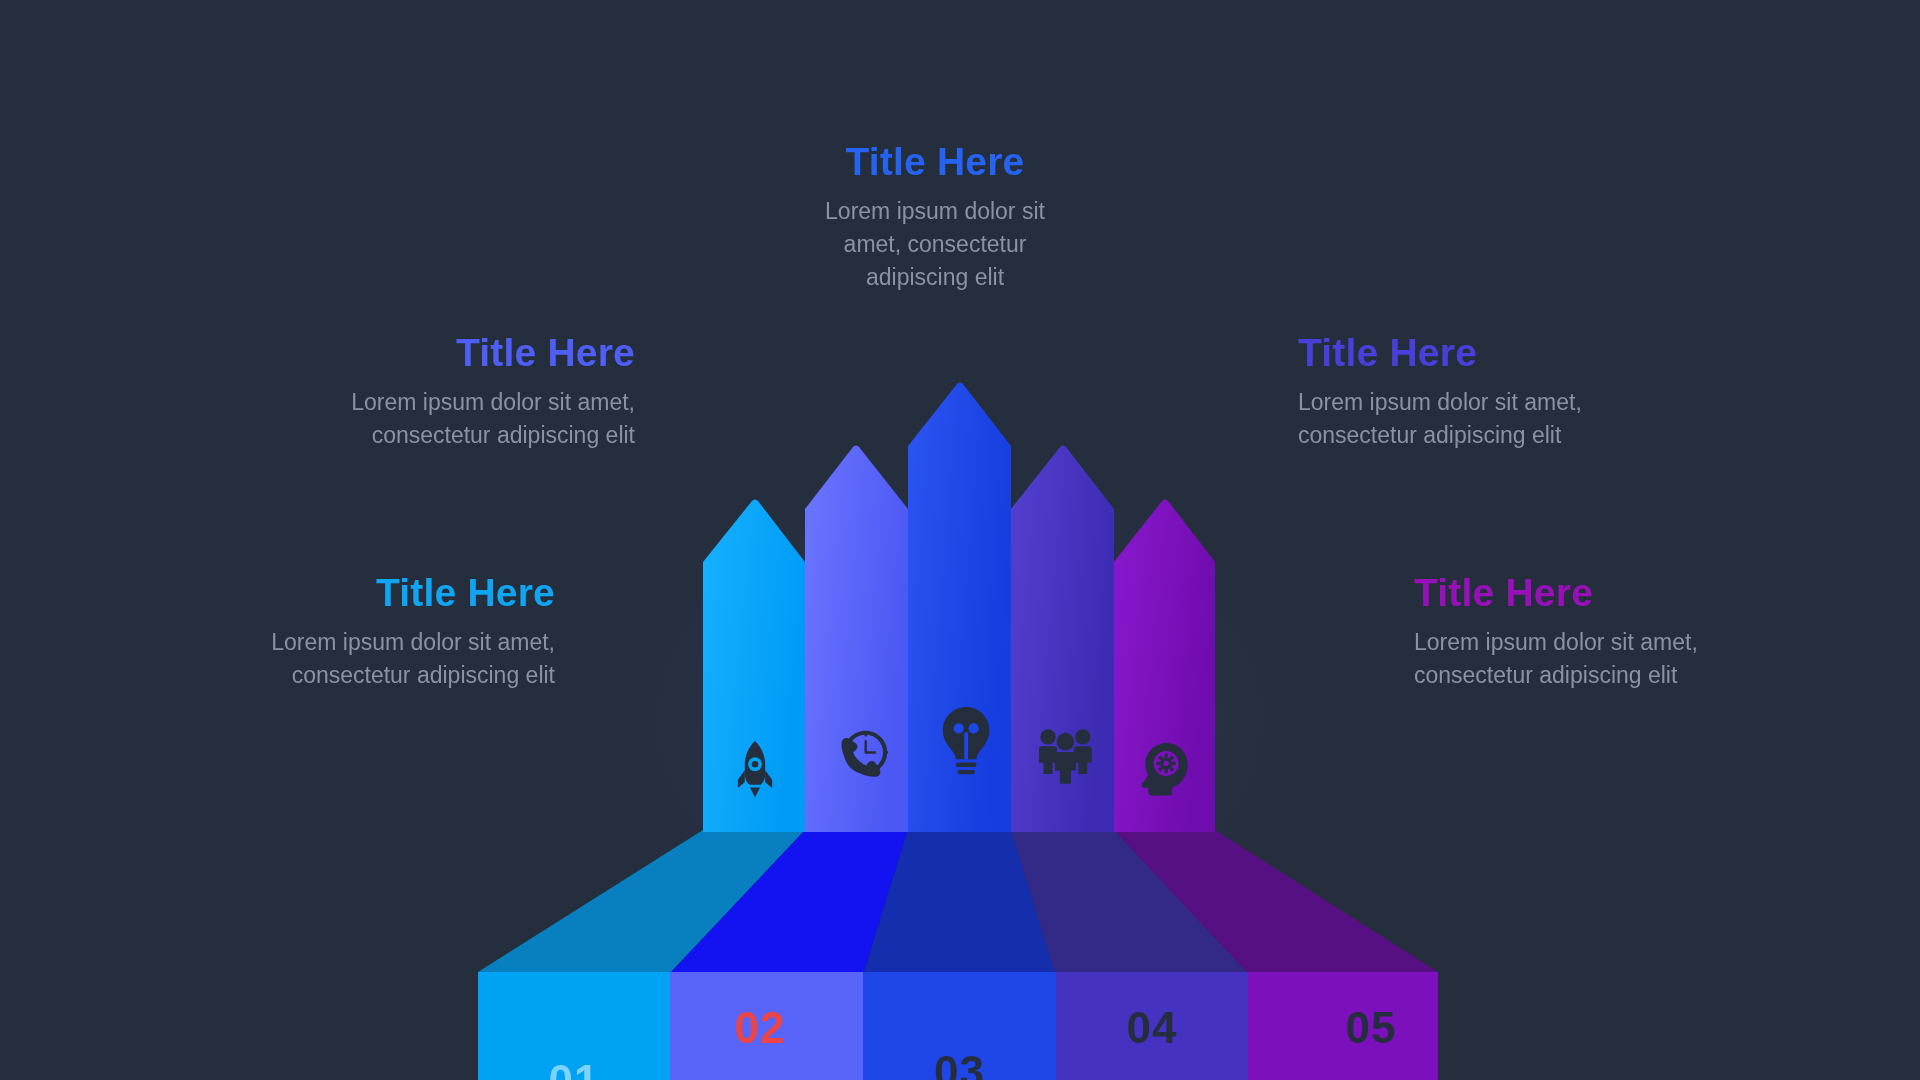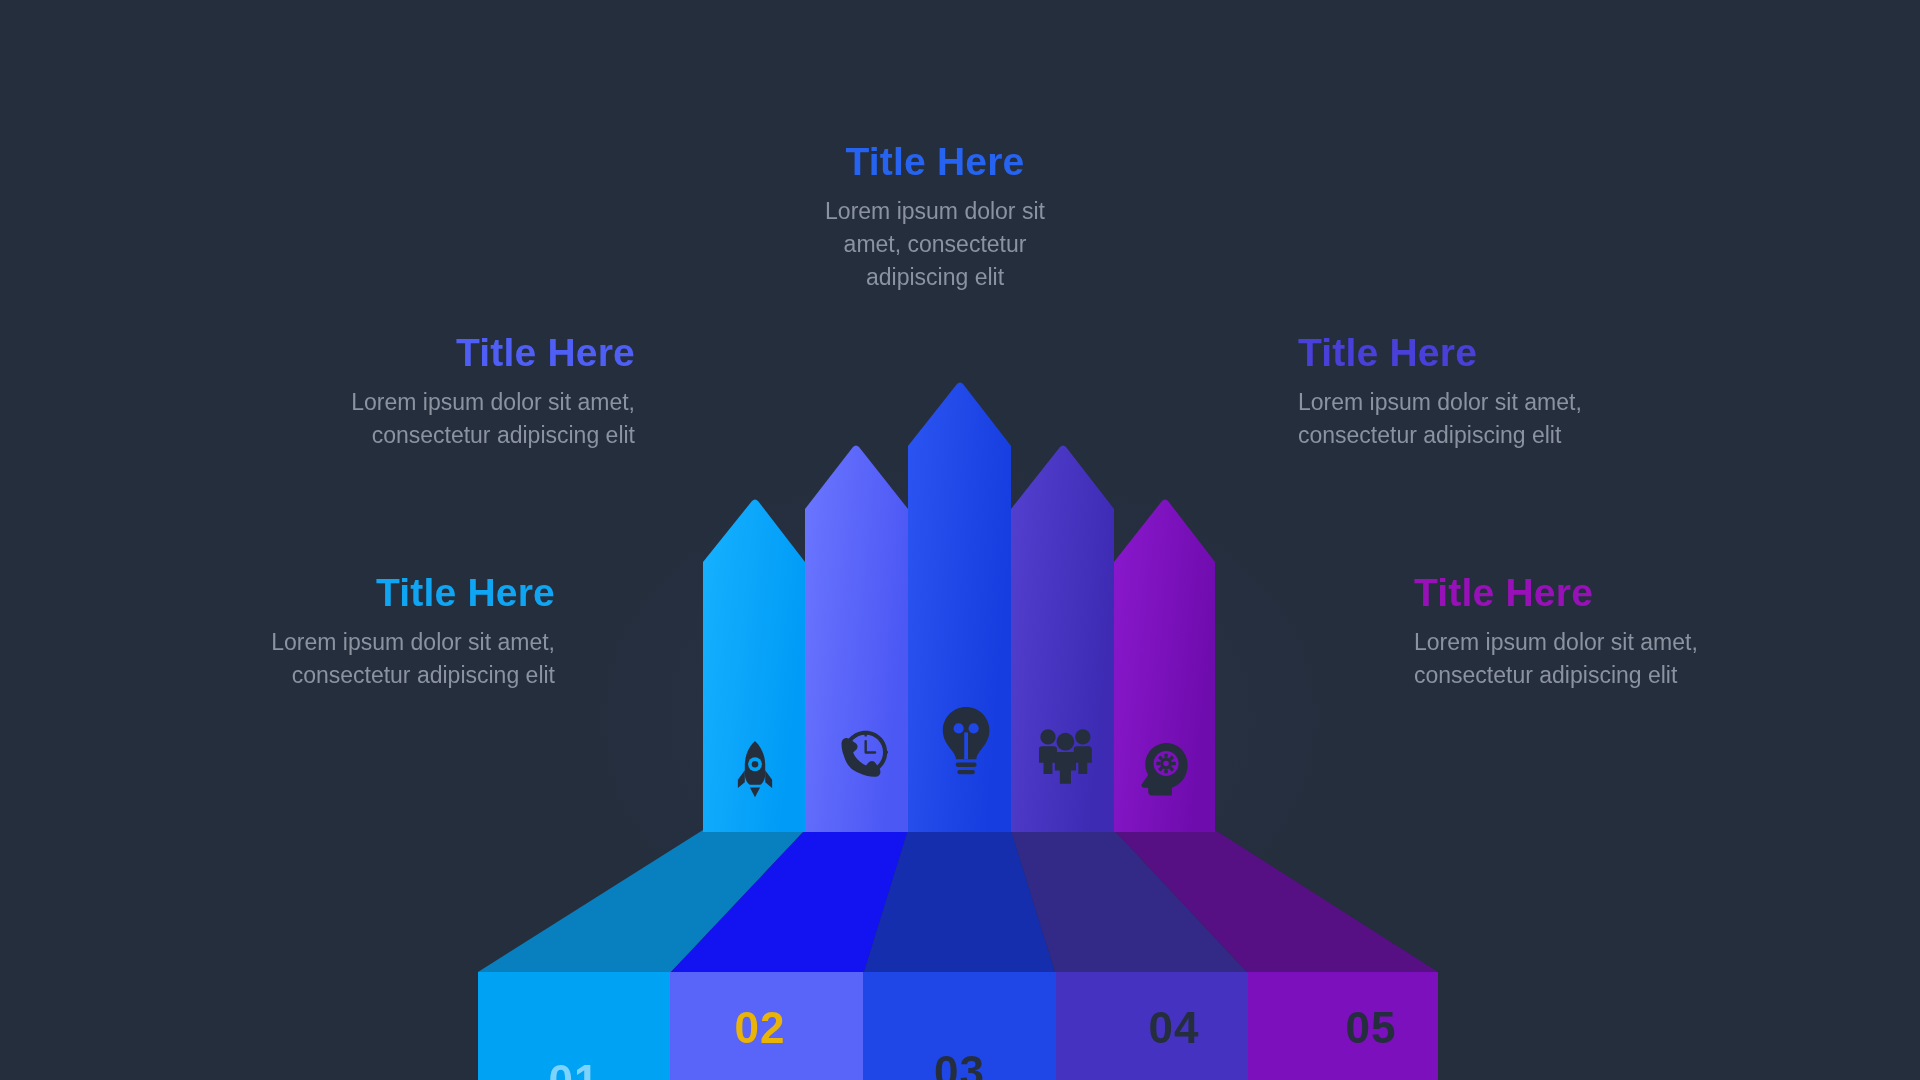--- a/index.html
+++ b/index.html
@@ -193,23 +193,23 @@
     <g>
       <rect x="478" y="972" width="192" height="108" fill="#00a2f3"></rect>
       <rect x="670" y="972" width="193" height="108" fill="#5865f8"></rect>
       <rect x="863" y="972" width="193" height="108" fill="#1f47e8"></rect>
       <rect x="1056" y="972" width="192" height="108" fill="#4632c0"></rect>
       <rect x="1248" y="972" width="190" height="108" fill="#7b10bc"></rect>
     </g>
   </svg>
 
   <div class="numlabel" style="left: 478px; top: 1059px; width: 192px; color: #7dd3fc;">01</div>
-  <div class="numlabel" style="left: 670px; top: 1006px; width: 180px; color: #eab308;">02</div>
+  <div class="numlabel" style="left: 670px; top: 1006px; width: 180px; color: #ef4444;">02</div>
   <div class="numlabel" style="left: 863px; top: 1050px; width: 193px; color: rgb(37, 46, 61);">03</div>
-  <div class="numlabel" style="left: 1056px; top: 1006px; width: 192px; color: rgb(37, 46, 61); padding-left: 22px;">04</div>
+  <div class="numlabel" style="left: 1056px; top: 1006px; width: 192px; color: rgb(37, 46, 61);">04</div>
   <div class="numlabel" style="left: 1248px; top: 1006px; width: 190px; color: rgb(37, 46, 61); margin-left: 28px;">05</div>
 
   <div class="txtblock align-center" id="tb-top">
     <div class="ttl" style="color: rgb(37, 99, 240);">Title Here</div>
     <div class="body" style="color: rgb(139, 147, 161);">Lorem ipsum dolor sit amet, consectetur adipiscing elit</div>
   </div>
 
   <div class="txtblock align-right" id="tb-left1">
     <div class="ttl" style="color: rgb(79, 95, 245);">Title Here</div>
     <div class="body" style="color: rgb(139, 147, 161);">Lorem ipsum dolor sit amet, consectetur adipiscing elit</div>

